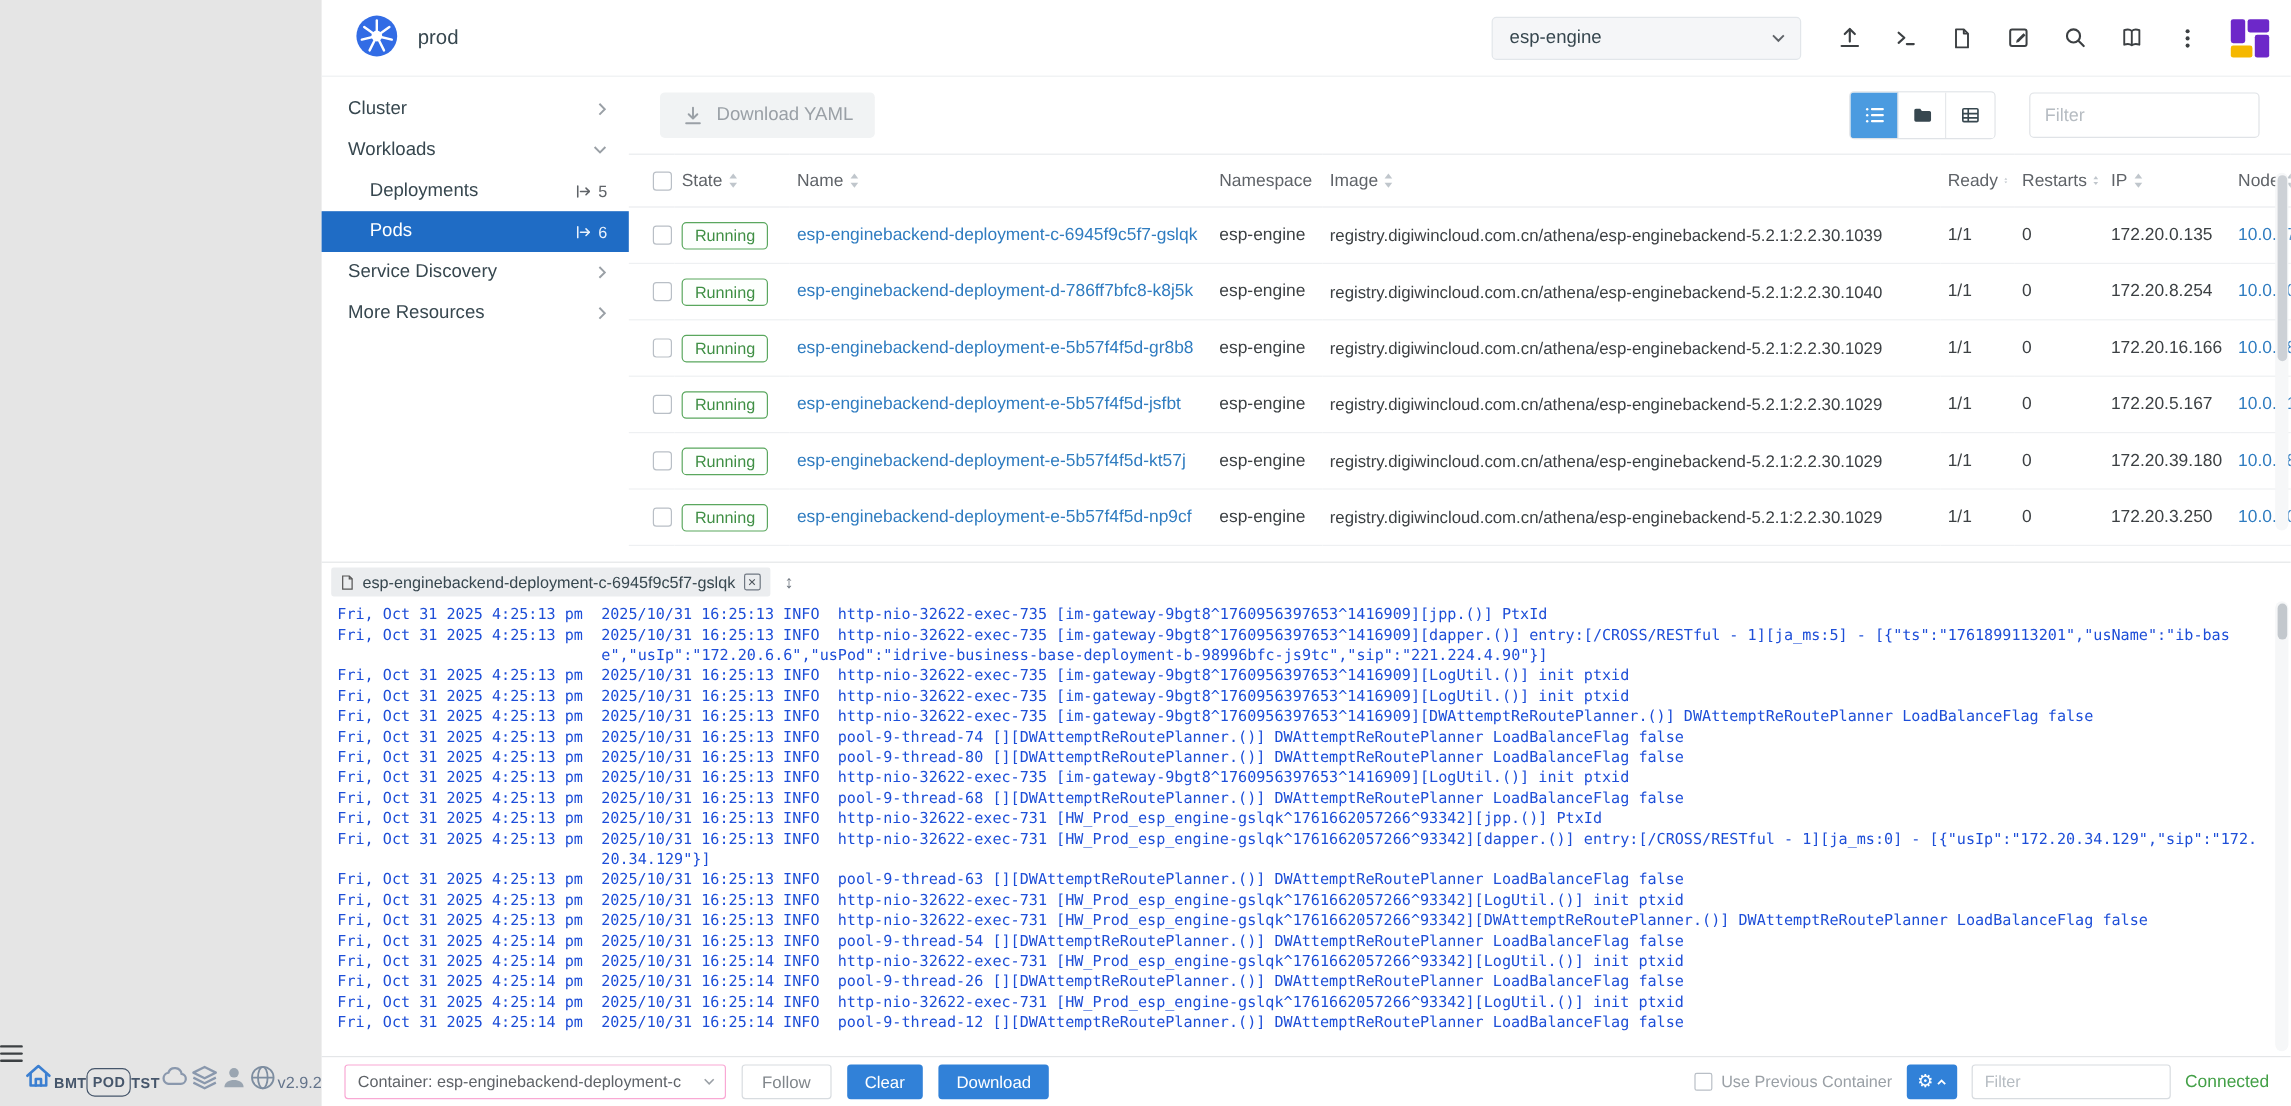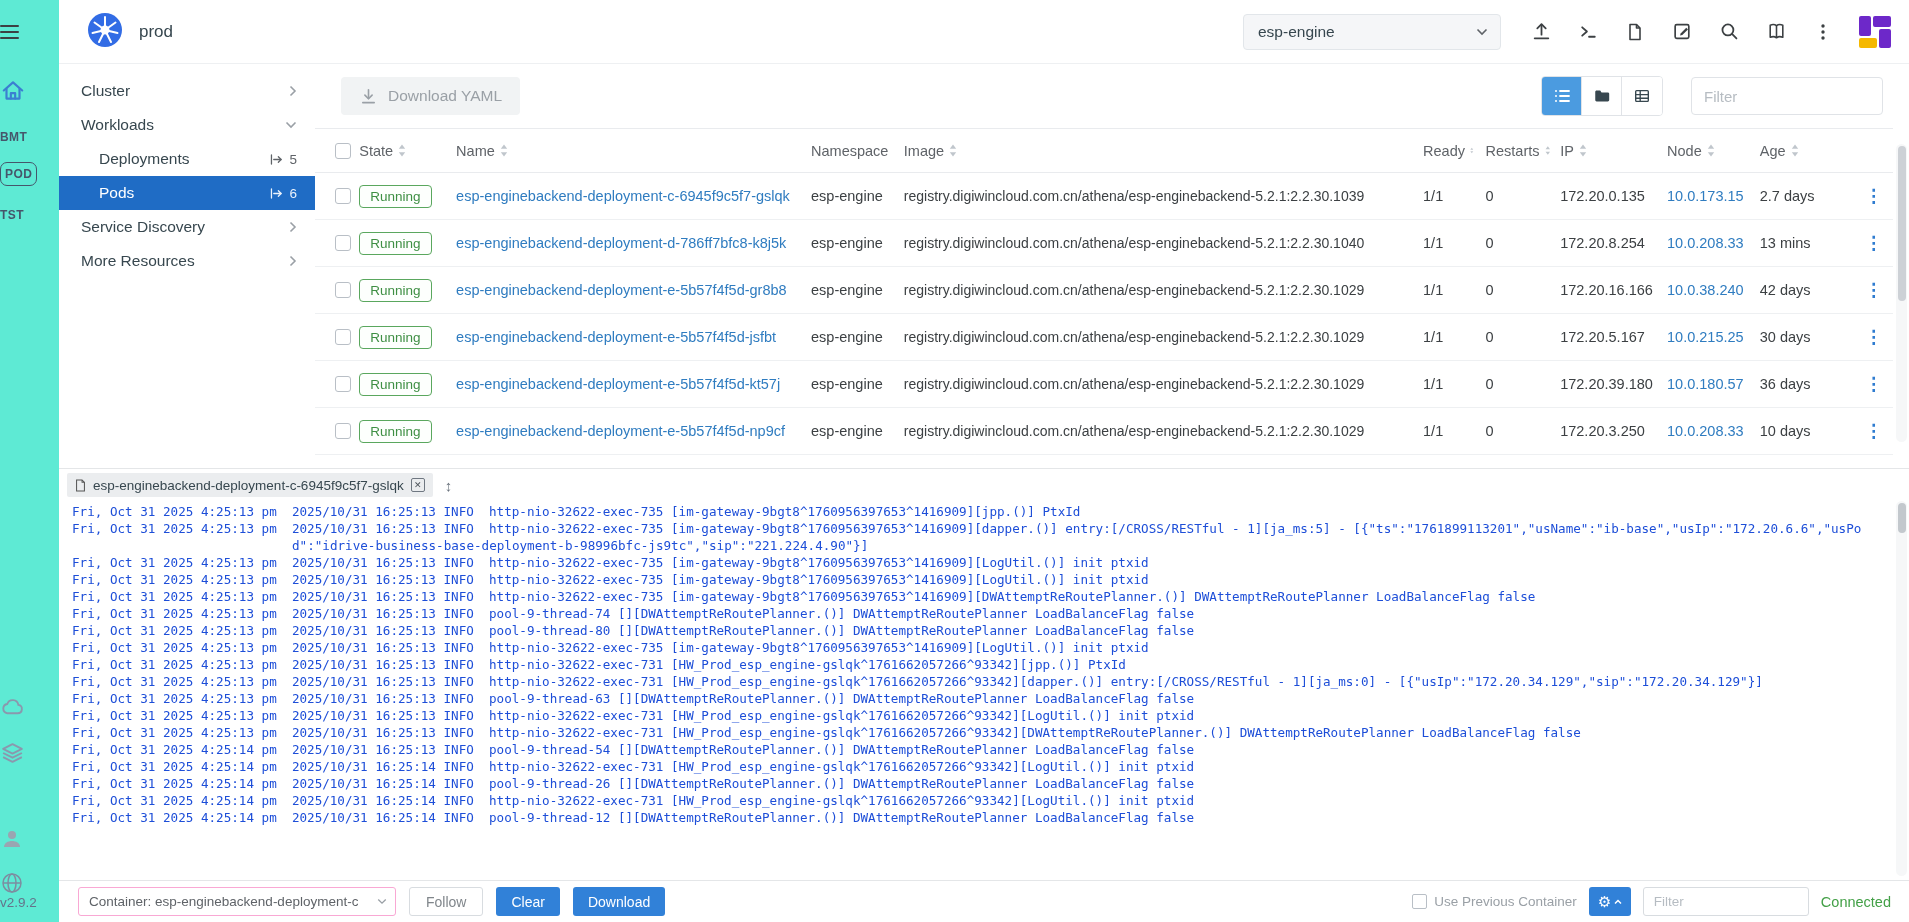--- a/index.html
+++ b/index.html
@@ -1,20 +1,20 @@
 <!DOCTYPE html>
 <html><head>
 <meta charset="utf-8">
 <style>
   *{box-sizing:border-box;margin:0;padding:0}
   html,body{width:1909px;height:922px;overflow:hidden}
   body{font-family:"Liberation Sans",sans-serif;background:#fff;color:#3c4043;display:flex;font-size:15px}
 
   
-  .rail{flex:0 0 59px;display:flex;flex-direction:column;align-items:flex-start;background:#5eead4;padding-bottom:12px}
+  .rail{flex:0 0 59px;display:flex;flex-direction:row;align-items:flex-end;background:#e5e5e5;padding-bottom:12px}
   .hamburger{height:64px;display:flex;flex-direction:column;justify-content:center;gap:4px;background:none;border:none;cursor:pointer}
   .hamburger span{display:block;width:19px;height:2px;background:#3c4043;border-radius:1px}
   .rail-home{margin-top:14px;background:none;border:none;cursor:pointer;display:flex}
   .rail-badge{margin-top:26px;font-size:12px;font-weight:bold;color:#46566b;letter-spacing:.4px;cursor:pointer}
   .rail-badge.selected{border:1px solid #46566b;border-radius:7px;padding:4px 4px;margin-top:18px;margin-bottom:-4px}
   .rail-spacer{flex:1}
   .rail-ic{background:none;border:none;cursor:pointer;display:flex}
   .rail-ic.cloud{margin-top:0}
   .rail-ic.layers{margin-top:20px}
   .rail-ic.person{margin-top:62px}
@@ -526,20 +526,21 @@
     </div>
     <div class="log-body">
         <div class="log-line">Fri, Oct 31 2025 4:25:13 pm  2025/10/31 16:25:13 INFO  http-nio-32622-exec-735 [im-gateway-9bgt8^1760956397653^1416909][jpp.()] PtxId</div>
         <div class="log-line">Fri, Oct 31 2025 4:25:13 pm  2025/10/31 16:25:13 INFO  http-nio-32622-exec-735 [im-gateway-9bgt8^1760956397653^1416909][dapper.()] entry:[/CROSS/RESTful - 1][ja_ms:5] - [{"ts":"1761899113201","usName":"ib-base","usIp":"172.20.6.6","usPod":"idrive-business-base-deployment-b-98996bfc-js9tc","sip":"221.224.4.90"}]</div>
         <div class="log-line">Fri, Oct 31 2025 4:25:13 pm  2025/10/31 16:25:13 INFO  http-nio-32622-exec-735 [im-gateway-9bgt8^1760956397653^1416909][LogUtil.()] init ptxid</div>
         <div class="log-line">Fri, Oct 31 2025 4:25:13 pm  2025/10/31 16:25:13 INFO  http-nio-32622-exec-735 [im-gateway-9bgt8^1760956397653^1416909][LogUtil.()] init ptxid</div>
         <div class="log-line">Fri, Oct 31 2025 4:25:13 pm  2025/10/31 16:25:13 INFO  http-nio-32622-exec-735 [im-gateway-9bgt8^1760956397653^1416909][DWAttemptReRoutePlanner.()] DWAttemptReRoutePlanner LoadBalanceFlag false</div>
         <div class="log-line">Fri, Oct 31 2025 4:25:13 pm  2025/10/31 16:25:13 INFO  pool-9-thread-74 [][DWAttemptReRoutePlanner.()] DWAttemptReRoutePlanner LoadBalanceFlag false</div>
         <div class="log-line">Fri, Oct 31 2025 4:25:13 pm  2025/10/31 16:25:13 INFO  pool-9-thread-80 [][DWAttemptReRoutePlanner.()] DWAttemptReRoutePlanner LoadBalanceFlag false</div>
         <div class="log-line">Fri, Oct 31 2025 4:25:13 pm  2025/10/31 16:25:13 INFO  http-nio-32622-exec-735 [im-gateway-9bgt8^1760956397653^1416909][LogUtil.()] init ptxid</div>
+        <div class="log-line">Fri, Oct 31 2025 4:25:13 pm  2025/10/31 16:25:13 INFO  pool-9-thread-68 [][DWAttemptReRoutePlanner.()] DWAttemptReRoutePlanner LoadBalanceFlag false</div>
         <div class="log-line">Fri, Oct 31 2025 4:25:13 pm  2025/10/31 16:25:13 INFO  http-nio-32622-exec-731 [HW_Prod_esp_engine-gslqk^1761662057266^93342][jpp.()] PtxId</div>
         <div class="log-line">Fri, Oct 31 2025 4:25:13 pm  2025/10/31 16:25:13 INFO  http-nio-32622-exec-731 [HW_Prod_esp_engine-gslqk^1761662057266^93342][dapper.()] entry:[/CROSS/RESTful - 1][ja_ms:0] - [{"usIp":"172.20.34.129","sip":"172.20.34.129"}]</div>
         <div class="log-line">Fri, Oct 31 2025 4:25:13 pm  2025/10/31 16:25:13 INFO  pool-9-thread-63 [][DWAttemptReRoutePlanner.()] DWAttemptReRoutePlanner LoadBalanceFlag false</div>
         <div class="log-line">Fri, Oct 31 2025 4:25:13 pm  2025/10/31 16:25:13 INFO  http-nio-32622-exec-731 [HW_Prod_esp_engine-gslqk^1761662057266^93342][LogUtil.()] init ptxid</div>
         <div class="log-line">Fri, Oct 31 2025 4:25:13 pm  2025/10/31 16:25:13 INFO  http-nio-32622-exec-731 [HW_Prod_esp_engine-gslqk^1761662057266^93342][DWAttemptReRoutePlanner.()] DWAttemptReRoutePlanner LoadBalanceFlag false</div>
         <div class="log-line">Fri, Oct 31 2025 4:25:14 pm  2025/10/31 16:25:13 INFO  pool-9-thread-54 [][DWAttemptReRoutePlanner.()] DWAttemptReRoutePlanner LoadBalanceFlag false</div>
         <div class="log-line">Fri, Oct 31 2025 4:25:14 pm  2025/10/31 16:25:14 INFO  http-nio-32622-exec-731 [HW_Prod_esp_engine-gslqk^1761662057266^93342][LogUtil.()] init ptxid</div>
         <div class="log-line">Fri, Oct 31 2025 4:25:14 pm  2025/10/31 16:25:14 INFO  pool-9-thread-26 [][DWAttemptReRoutePlanner.()] DWAttemptReRoutePlanner LoadBalanceFlag false</div>
         <div class="log-line">Fri, Oct 31 2025 4:25:14 pm  2025/10/31 16:25:14 INFO  http-nio-32622-exec-731 [HW_Prod_esp_engine-gslqk^1761662057266^93342][LogUtil.()] init ptxid</div>
         <div class="log-line">Fri, Oct 31 2025 4:25:14 pm  2025/10/31 16:25:14 INFO  pool-9-thread-12 [][DWAttemptReRoutePlanner.()] DWAttemptReRoutePlanner LoadBalanceFlag false</div>

